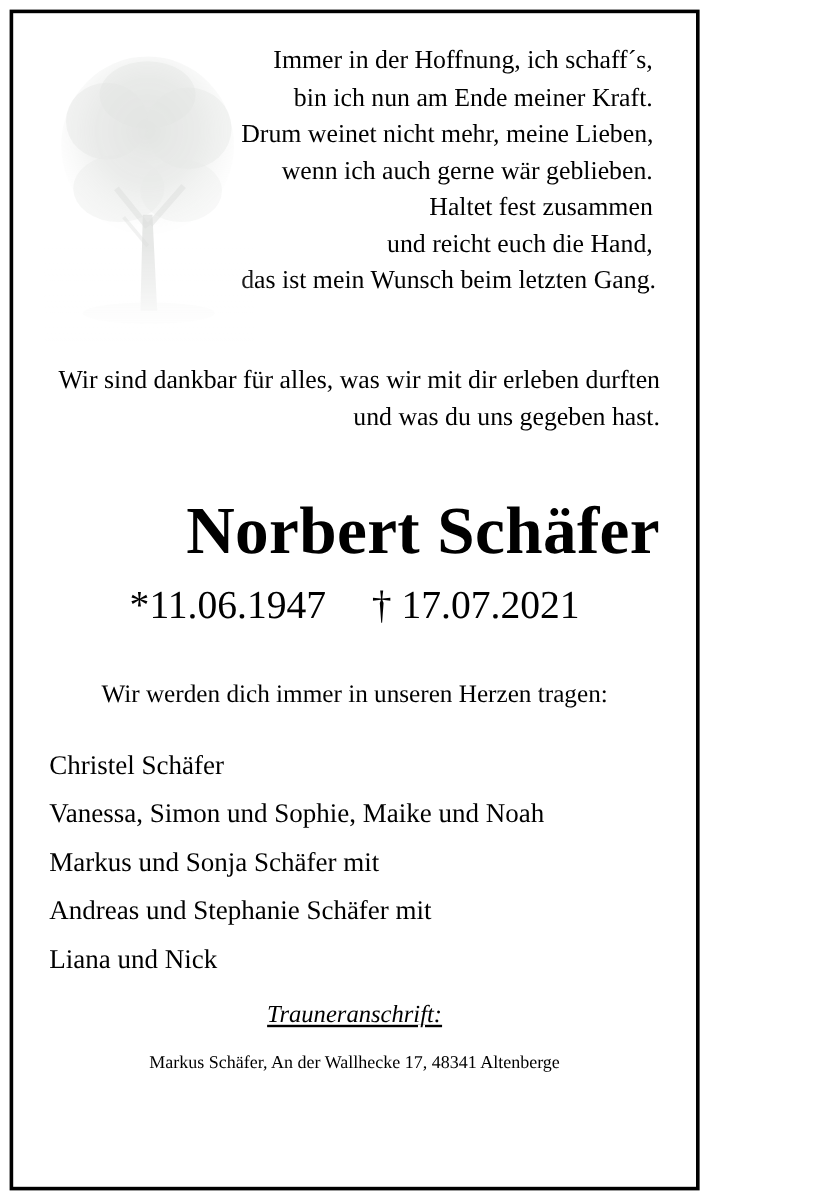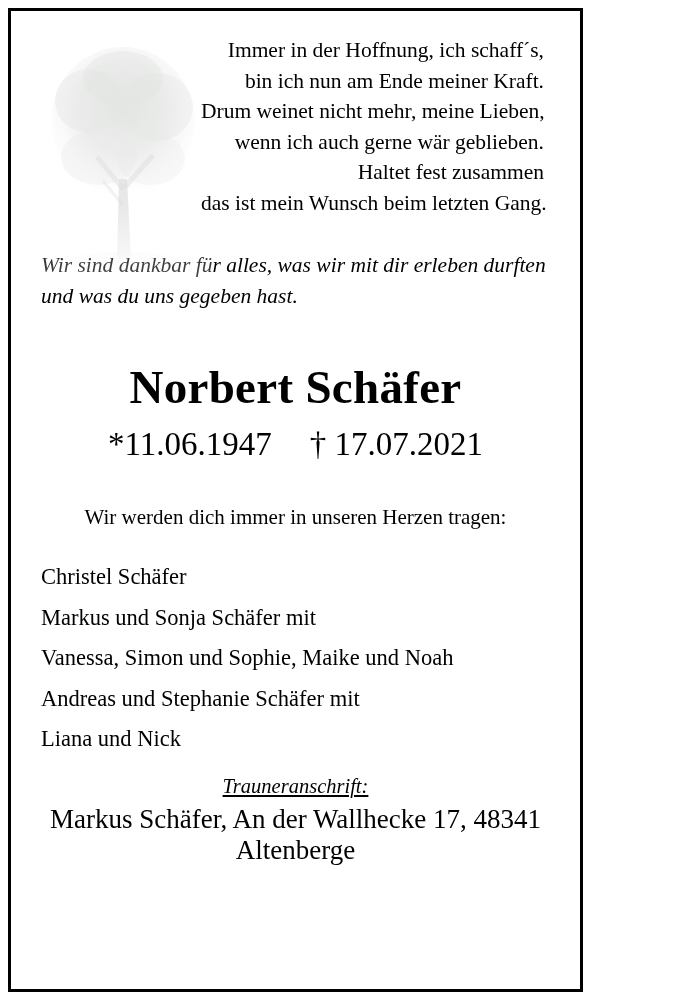--- a/index.html
+++ b/index.html
@@ -52,32 +52,31 @@
     text-align: right;
     font-size: 21.5px;
     line-height: 1.42;
     margin: 6px 6px 0 0;
     padding-left: 160px;
   }
   .poem div {
     white-space: nowrap;
   }
   .thanks {
-    text-align: left;
+    text-align: right;
     font-size: 21.5px;
     line-height: 1.45;
-    margin-top: 32px;
-    font-style: italic;
+    margin-top: 52px;
   }
   .thanks div {
     white-space: nowrap;
   }
   .name {
-    text-align: center;
-    font-size: 47px;
+    text-align: right;
+    font-size: 56px;
     font-weight: bold;
     margin-top: 48px;
     letter-spacing: 0.3px;
   }
   .dates {
     text-align: center;
     font-size: 33px;
     margin-top: 12px;
   }
   .dates .star { letter-spacing: 0px; }
@@ -105,22 +104,22 @@
   .footer div { white-space: nowrap; }
   .trauer-head {
     text-align: center;
     font-size: 20.5px;
     margin-top: 24px;
     text-decoration: underline;
     font-style: italic;
   }
   .trauer-addr {
     text-align: center;
-    font-size: 27px;
-    margin-top: 6px;
+    font-size: 15px;
+    margin-top: 20px;
   }
 </style>
 </head>
 <body>
 
 <div class="page">
   <div class="border-outer"></div>
 
   <div class="content">
 
@@ -149,40 +148,41 @@
       <ellipse cx="87" cy="232" rx="55" ry="9" fill="#b8bcb8" opacity="0.35"></ellipse>
       <rect x="0" y="175" width="175" height="80" fill="url(#fade)"></rect>
     </svg>
 
     <div class="poem">
       <div>Immer in der Hoffnung, ich schaff´s,</div>
       <div>bin ich nun am Ende meiner Kraft.</div>
       <div>Drum weinet nicht mehr, meine Lieben,</div>
       <div>wenn ich auch gerne wär geblieben.</div>
       <div>Haltet fest zusammen</div>
+      <div>und reicht euch die Hand,</div>
       <div>das ist mein Wunsch beim letzten Gang.</div>
     </div>
 
     <div class="thanks">
       <div>Wir sind dankbar für alles, was wir mit dir erleben durften</div>
       <div>und was du uns gegeben hast.</div>
     </div>
 
     <div class="name">Norbert Schäfer</div>
 
     <div class="dates">
       <span class="star">*</span><span>11.06.1947</span><span class="gap"></span><span>†</span>&nbsp;<span>17.07.2021</span>
     </div>
 
     <div class="memory-line">Wir werden dich immer in unseren Herzen tragen:</div>
 
     <div class="family">
       <div>Christel Schäfer</div>
+      <div>Vanessa, Simon und Sophie, Maike und Noah</div>
       <div>Markus und Sonja Schäfer mit</div>
-      <div>Vanessa, Simon und Sophie, Maike und Noah</div>
       <div>Andreas und Stephanie Schäfer mit</div>
       <div>Liana und Nick</div>
     </div>
 
 
     <div class="trauer-head">Trauneranschrift:</div>
     <div class="trauer-addr">Markus Schäfer, An der Wallhecke 17, 48341 Altenberge</div>
 
   </div>
 </div>

